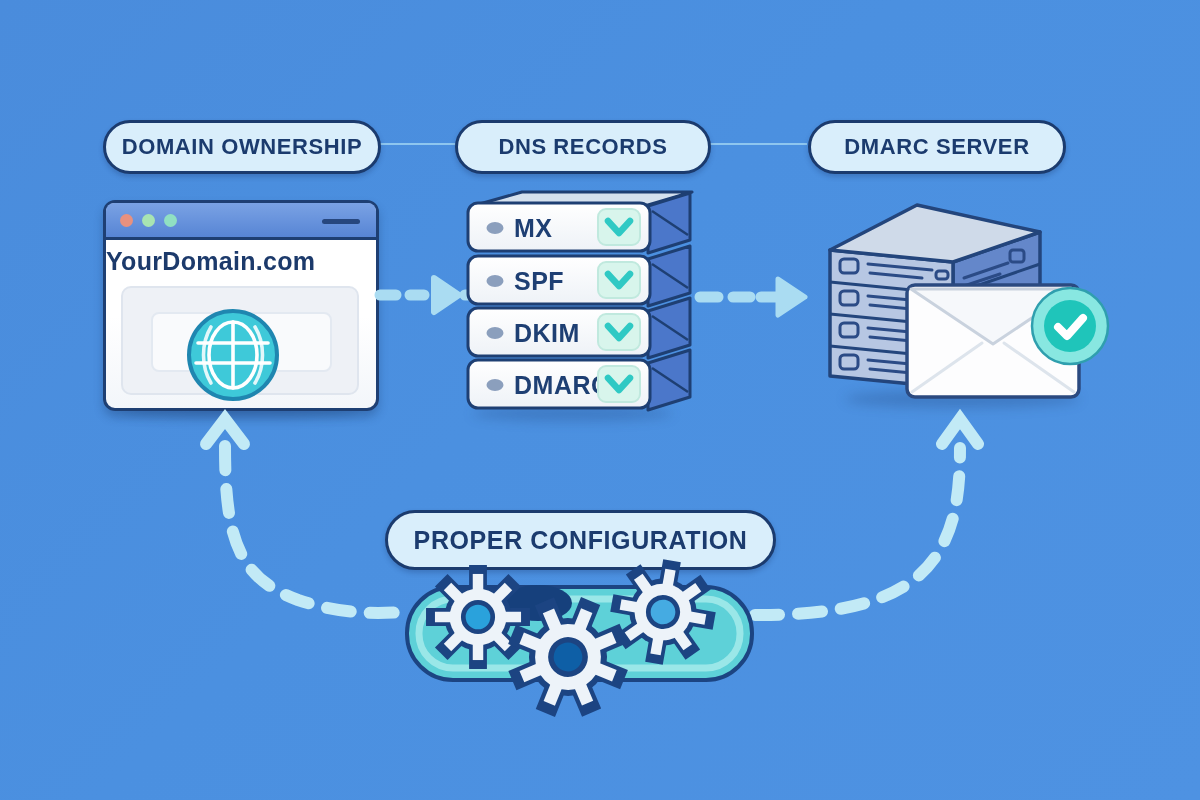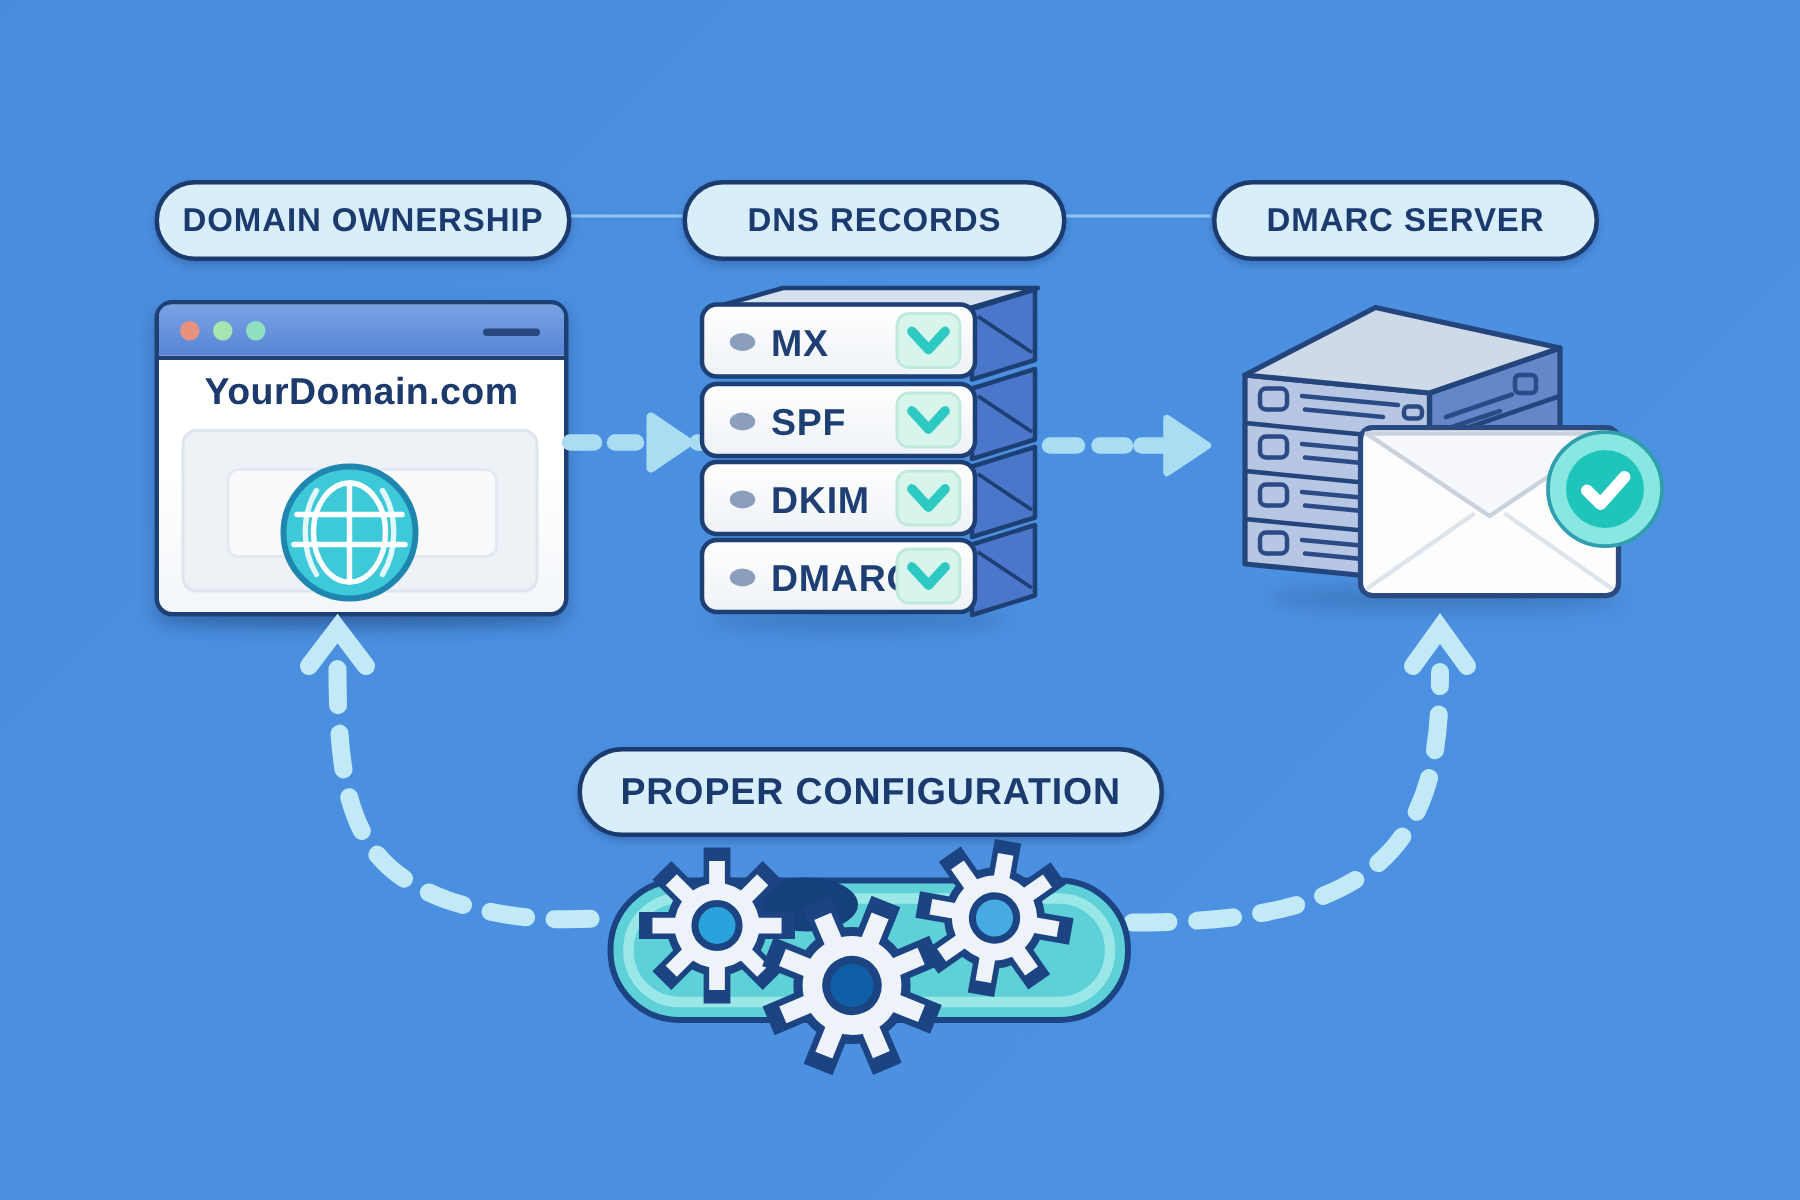--- a/index.html
+++ b/index.html
@@ -25,21 +25,21 @@
     border:3px solid #1e3f73;border-radius:12px;box-shadow:0 6px 10px rgba(18,45,95,.28);
   }
   .browser-bar{
     position:absolute;left:0;top:0;right:0;height:34px;
     background:linear-gradient(180deg,#7aa2e4,#5785d5);
     border-bottom:3px solid #1e3f73;border-radius:8px 8px 0 0;
   }
   .dot{position:absolute;top:11px;width:13px;height:13px;border-radius:50%;}
   .min-dash{position:absolute;top:16px;right:16px;width:38px;height:5px;border-radius:3px;background:#27477e;}
   .domain-text{
-    position:absolute;left:0;right:0;top:44px;text-align:center;
+    position:absolute;left:0;right:0;top:44px;text-align:left;
     color:#1c3a6b;font-weight:bold;font-size:25px;letter-spacing:.3px;
   }
   .panel-outer{
     position:absolute;left:15px;top:83px;width:234px;height:105px;
     background:#eef1f6;border:2px solid #dfe5ee;border-radius:10px;
   }
   .panel-inner{
     position:absolute;left:28px;top:24px;width:177px;height:56px;
     background:#f9fafc;border:2px solid #e3e9f1;border-radius:8px;
   }
@@ -221,21 +221,21 @@
 
   <svg class="abs" style="left:150px;top:398px;" width="870" height="290" viewBox="0 0 870 290">
     <g fill="none" stroke="#c2eaf6" stroke-width="12" stroke-linecap="round">
       <path d="M75,48 C75,140 88,180 148,202 C196,218 232,215 257,214" stroke-dasharray="24 19"></path>
       <polyline points="56,46 75,21 94,46" stroke-dasharray="none"></polyline>
       <path d="M605,217 C680,217 755,208 788,155 C806,126 810,92 810,50" stroke-dasharray="24 19"></path>
       <polyline points="792,46 810,21 828,46" stroke-dasharray="none"></polyline>
     </g>
   </svg>
 
-  <div class="pill big" style="left:385px;top:498px;width:385px;height:54px;">
+  <div class="pill big" style="left:385px;top:510px;width:385px;height:54px;">
     <span>PROPER CONFIGURATION</span>
   </div>
 
   <svg class="abs" style="left:393px;top:553px;" width="384" height="200" viewBox="0 0 384 200" xmlns="http://www.w3.org/2000/svg">
     <defs>
       <g id="gear">
         <g stroke="#1c4482" stroke-width="17" stroke-linecap="square">
           <line x1="20" y1="0" x2="41" y2="0"></line>
             <line x1="14.1" y1="14.1" x2="29" y2="29"></line>
           <line x1="0" y1="20" x2="0" y2="41"></line>

